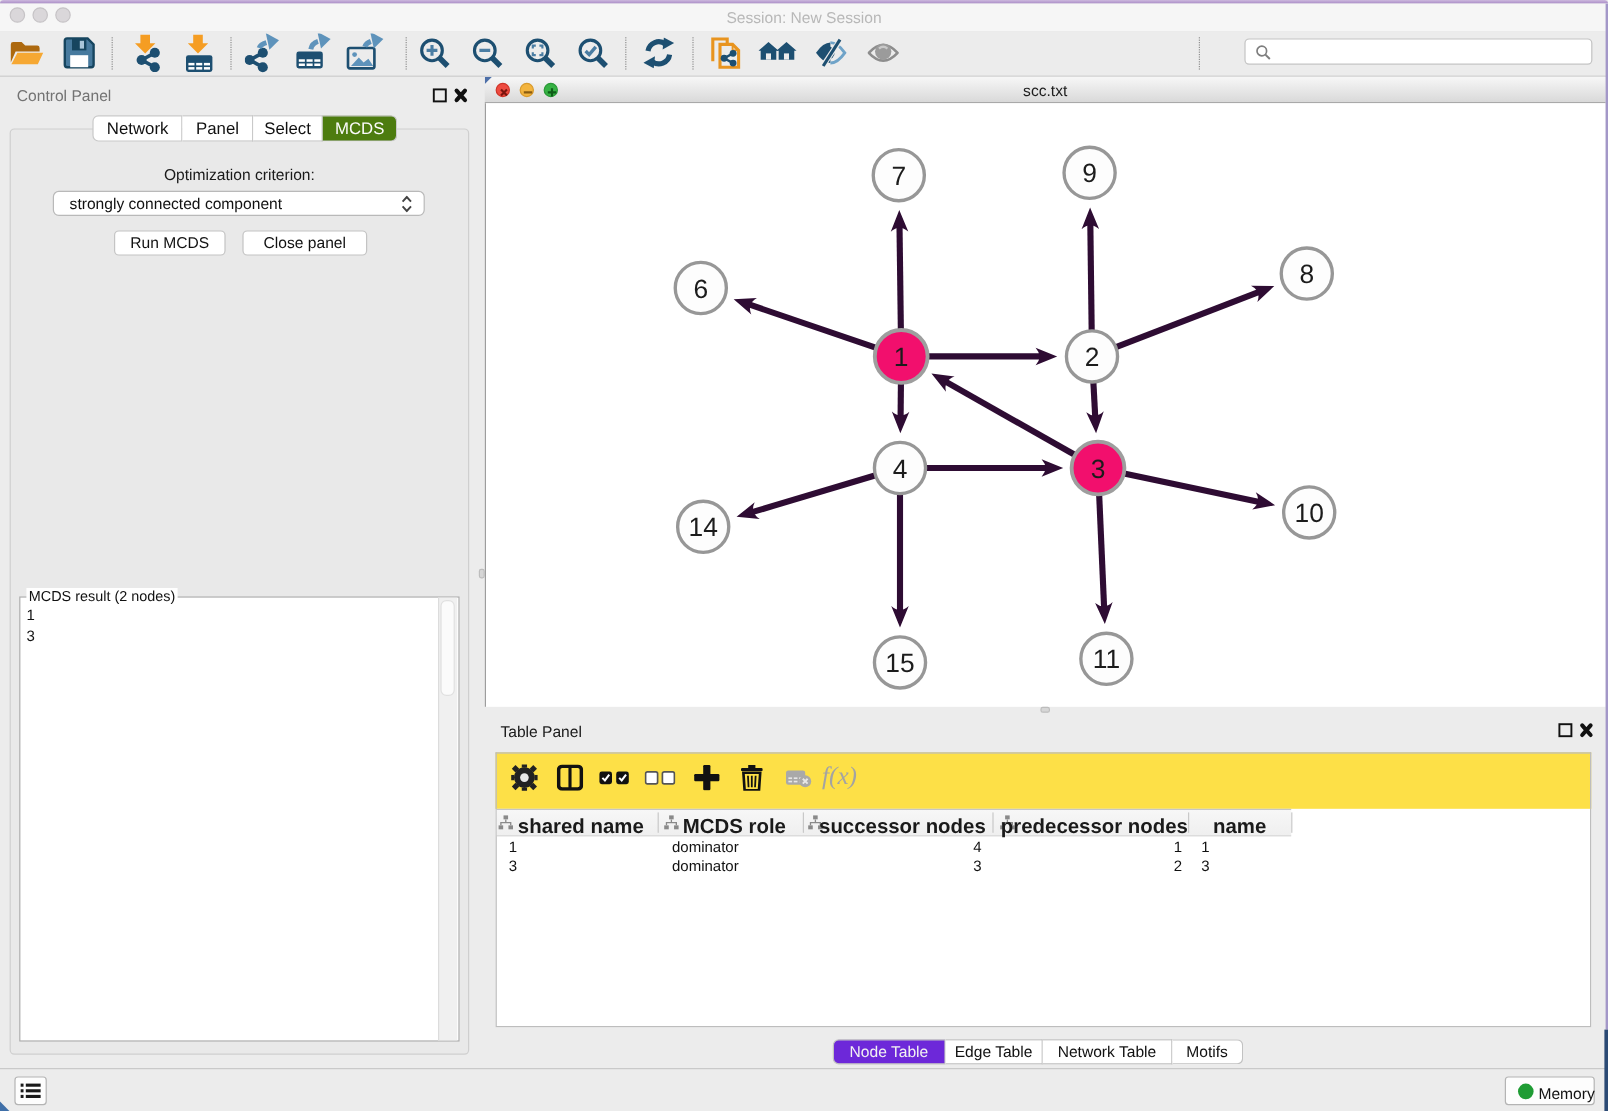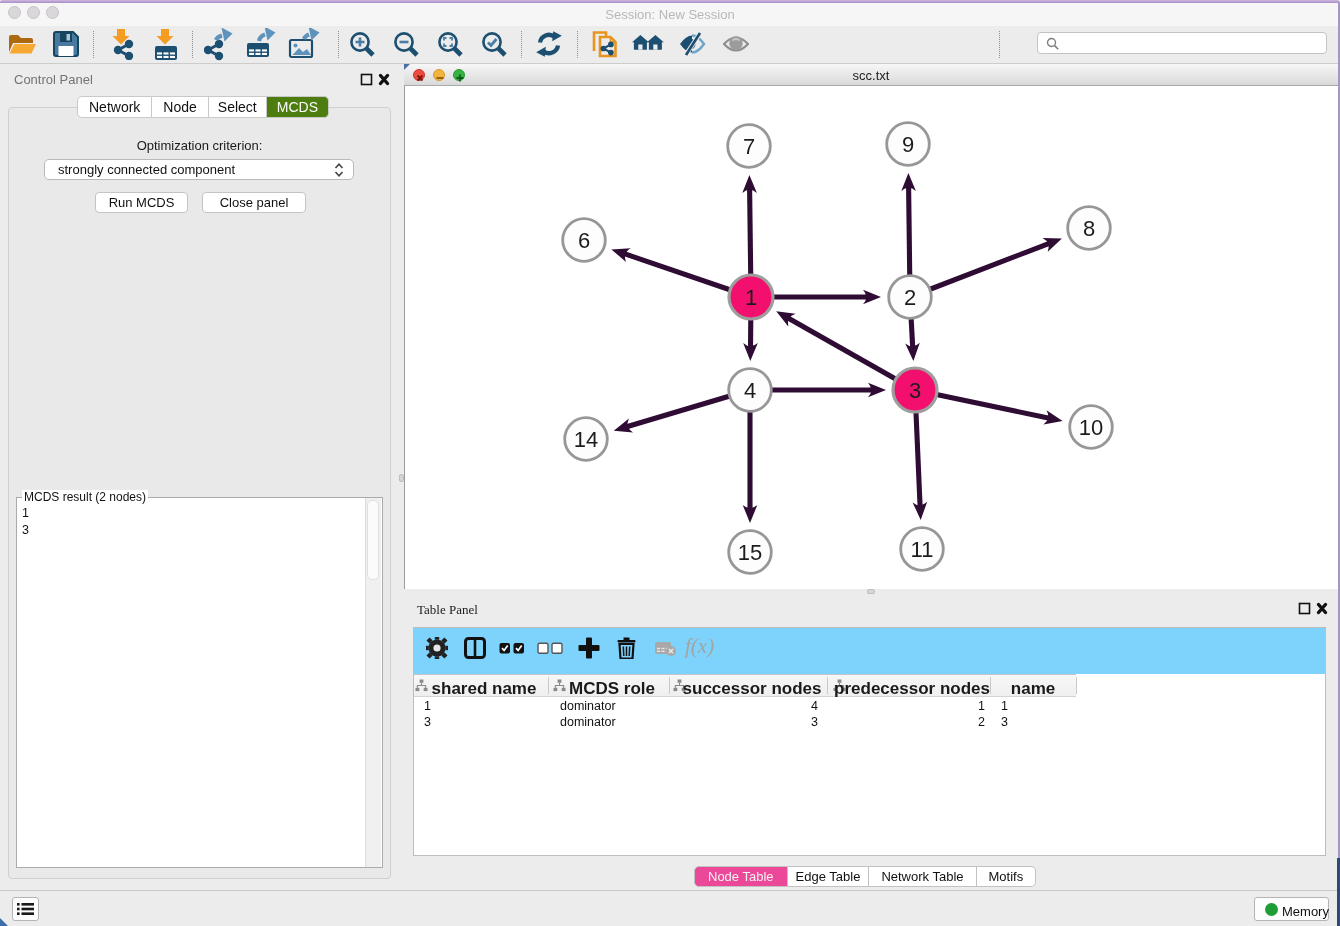--- a/index.html
+++ b/index.html
@@ -33,31 +33,31 @@
 #result-thumb { left:367px; top:500px; width:12px; height:80px; background:#fbfbfb; border:1px solid #e0e0e0; border-radius:5px; }
 
 #netwin { left:404px; top:64px; width:934px; height:525px; }
 #net-titlebar { left:0; top:0; width:934px; height:22px; background:linear-gradient(#f7f7f7,#d9d9d9); border-bottom:1px solid #a9a9a9;text-decoration:underline; }
 #net-title { width:100%; text-align:center; top:4px; font-size:13px; color:#1d1d1d; }
 .mac { width:12px; height:12px; border-radius:50%; position:absolute; top:5px; }
 #net-canvas { left:0; top:22px; width:934px; height:503px; background:#fff; border-left:1px solid #9d9d9d; }
 #splitv { left:399px; top:474px; width:5px; height:8px; background:#d6d6d6; border:1px solid #bdbdbd; border-radius:2px; }
 #splith { left:867px; top:589px; width:8px; height:5px; background:#d6d6d6; border:1px solid #bdbdbd; border-radius:2px; }
 
-#tp-title { left:417px; top:602px; font-size:13px; color:#1a1a1a;font-family:Liberation Serif, serif; }
+#tp-title { left:417px; top:602px; font-size:13px; color:#1a1a1a; }
 #tp-box { left:413px; top:627px; width:913px; height:229px; background:#fff; border:1px solid #bdbdbd; }
-#tp-toolbar { left:413px; top:627px; width:913px; height:47px; background:#7dd3fc; border:1px solid #bdbdbd; border-bottom:none; }
+#tp-toolbar { left:413px; top:627px; width:913px; height:47px; background:#fde047; border:1px solid #bdbdbd; border-bottom:none; }
 #tp-header { left:414px; top:674px; width:662px; height:23px; background:linear-gradient(#f7f7f7,#efefef); border-top:1px solid #c6c6c6; border-bottom:1px solid #d4d4d4; }
 .colsep { position:absolute; top:677px; height:17px; width:0; border-left:1px solid #c9c9c9; }
 .hdr { position:absolute; top:679px; font-size:17px; color:#1a1a1a;font-weight:bold; }
 .cell { position:absolute; font-size:12.5px; color:#111; }
 
 #bot-tabs { left:694px; top:866px; height:21px; display:flex; font-size:13px; color:#111; }
 .btab { background:#fff; border:1px solid #c2c2c2; border-left:none; padding:0 12px; line-height:19px; }
-.btab.sel { background:#ec4899; color:#f2f2f2; border-radius:5px 0 0 5px; border-left:1px solid #c2c2c2;text-align:right; }
+.btab.sel { background:#6d28d9; color:#f2f2f2; border-radius:5px 0 0 5px; border-left:1px solid #c2c2c2;text-align:right; }
 .btab.last { border-radius:0 5px 5px 0; }
 
 #footer-line { left:0; top:890px; width:1340px; height:1px; background:#c9c9c9; }
 #listbtn { left:12px; top:897px; width:27px; height:24px; background:#fdfdfd; border:1px solid #b4b4b4; border-radius:3px; }
 #membtn { left:1254px; top:897px; width:75px; height:24px; background:#fdfdfd; border:1px solid #b4b4b4; border-radius:3px; font-size:12px; color:#111; }
 #purpleright { left:1338px; top:3px; width:2px; height:855px; background:#a397c8; }
 #naviright { left:1337px; top:858px; width:3px; height:68px; background:#2b4a74; }
 #navibl { left:0; top:918px; width:0; height:0; border-bottom:8px solid #3f6fa8; border-right:8px solid transparent; }
 </style>
 </head>
@@ -207,21 +207,21 @@
 </div>
 
 <div class="abs" id="cp-body"></div>
 <div class="abs" id="cp-title">Control Panel</div>
 <svg class="abs" style="left:360px;top:73px" width="30" height="13" viewBox="0 0 30 13">
     <rect x="1.5" y="1.5" width="10" height="10" fill="none" stroke="#111" stroke-width="1.6"></rect>
     <path d="M20.5 2.5 L27.5 10.5 M27.5 2.5 L20.5 10.5" stroke="#111" stroke-width="3.4" stroke-linecap="round"></path>
   </svg>
 <div class="abs" id="cp-tabs">
   <div class="cptab first" style="padding:0 11px">Network</div>
-    <div class="cptab" style="padding:0 11px">Node</div>
+    <div class="cptab" style="padding:0 11px">Panel</div>
     <div class="cptab" style="padding:0 9px">Select</div>
     <div class="cptab sel" style="padding:0 10px">MCDS</div>
 </div>
 <div class="abs" id="opt-label">Optimization criterion:</div>
 <div class="abs" id="dropdown">strongly connected component
   <svg width="10" height="14" style="position:absolute;right:9px;top:3px" viewBox="0 0 10 14">
       <path d="M1.5 5 L5 1.2 L8.5 5" fill="none" stroke="#444" stroke-width="1.6"></path>
       <path d="M1.5 9 L5 12.8 L8.5 9" fill="none" stroke="#444" stroke-width="1.6"></path>
     </svg>
 </div>

